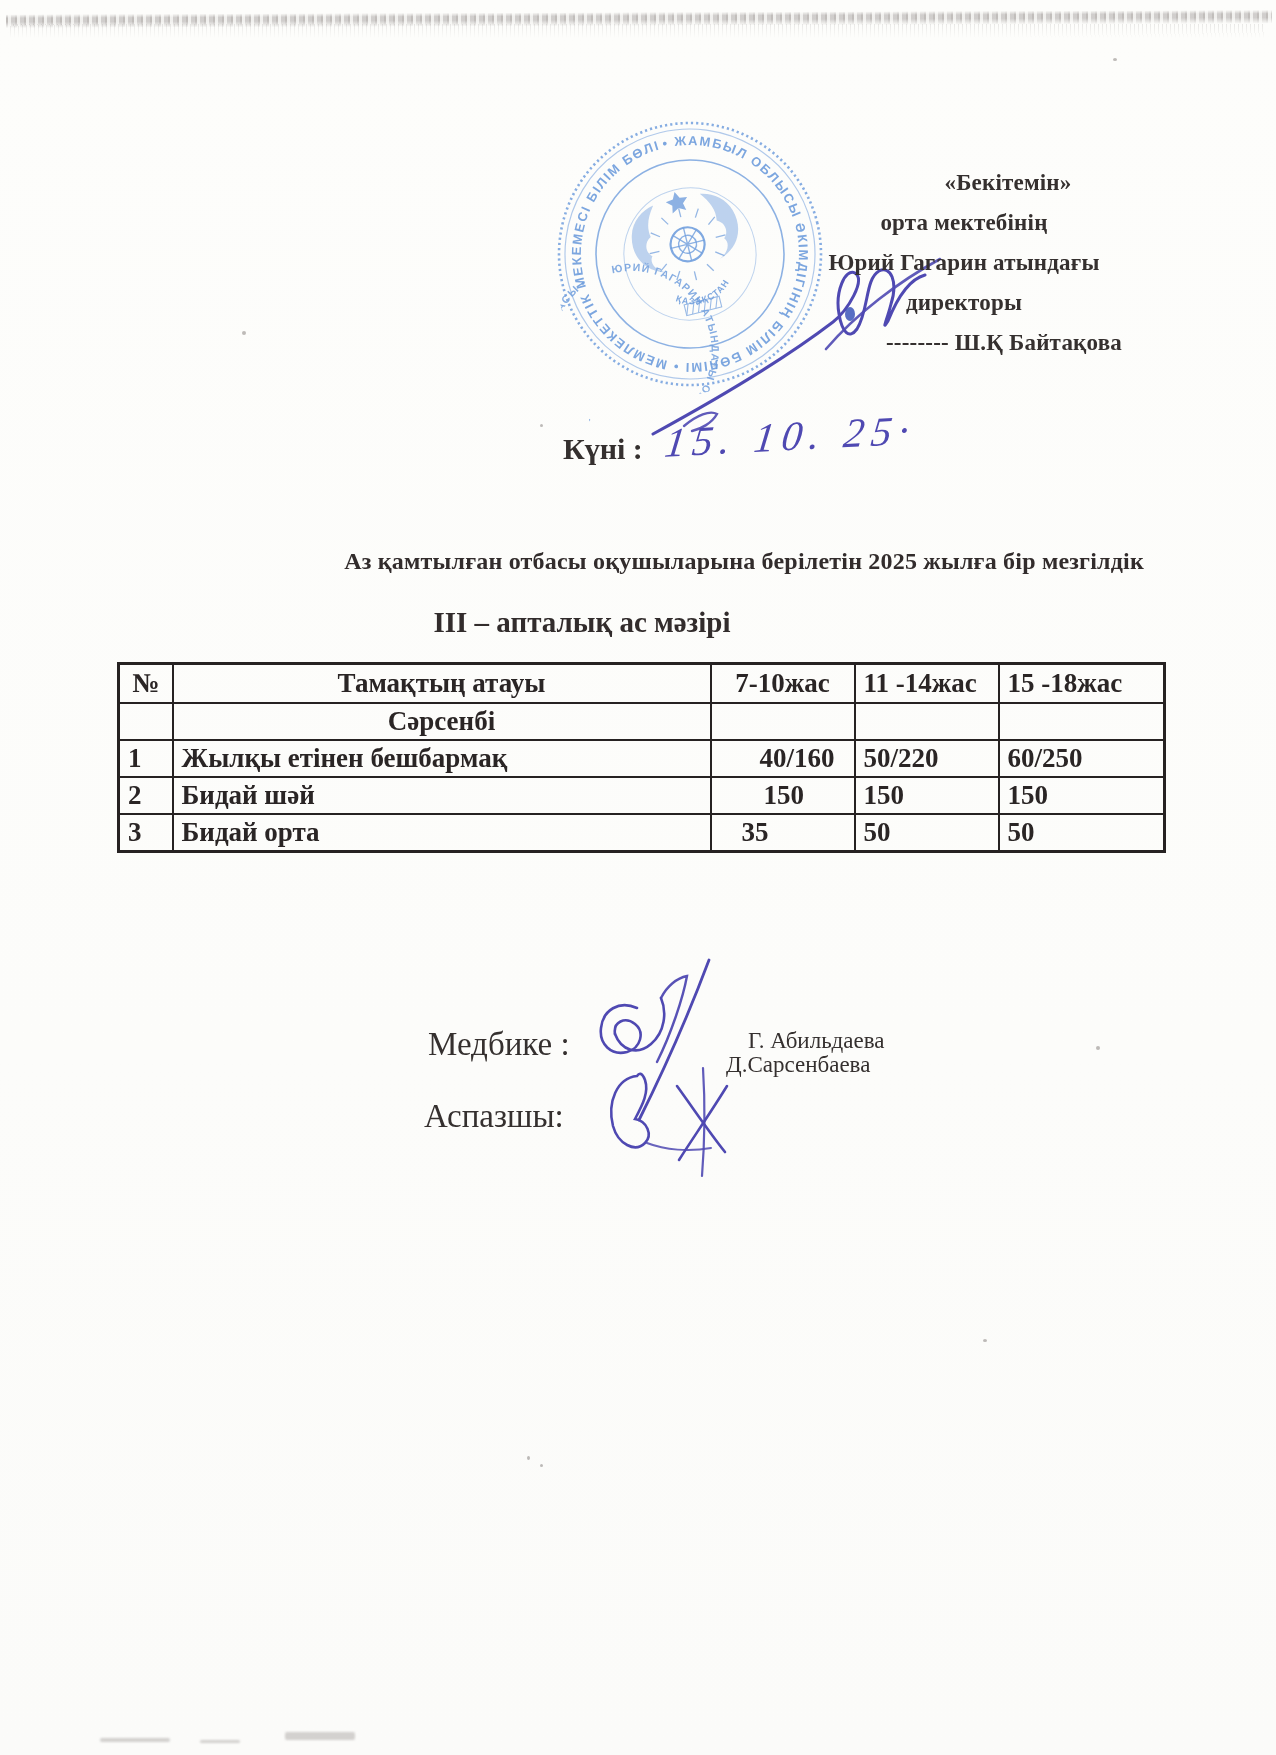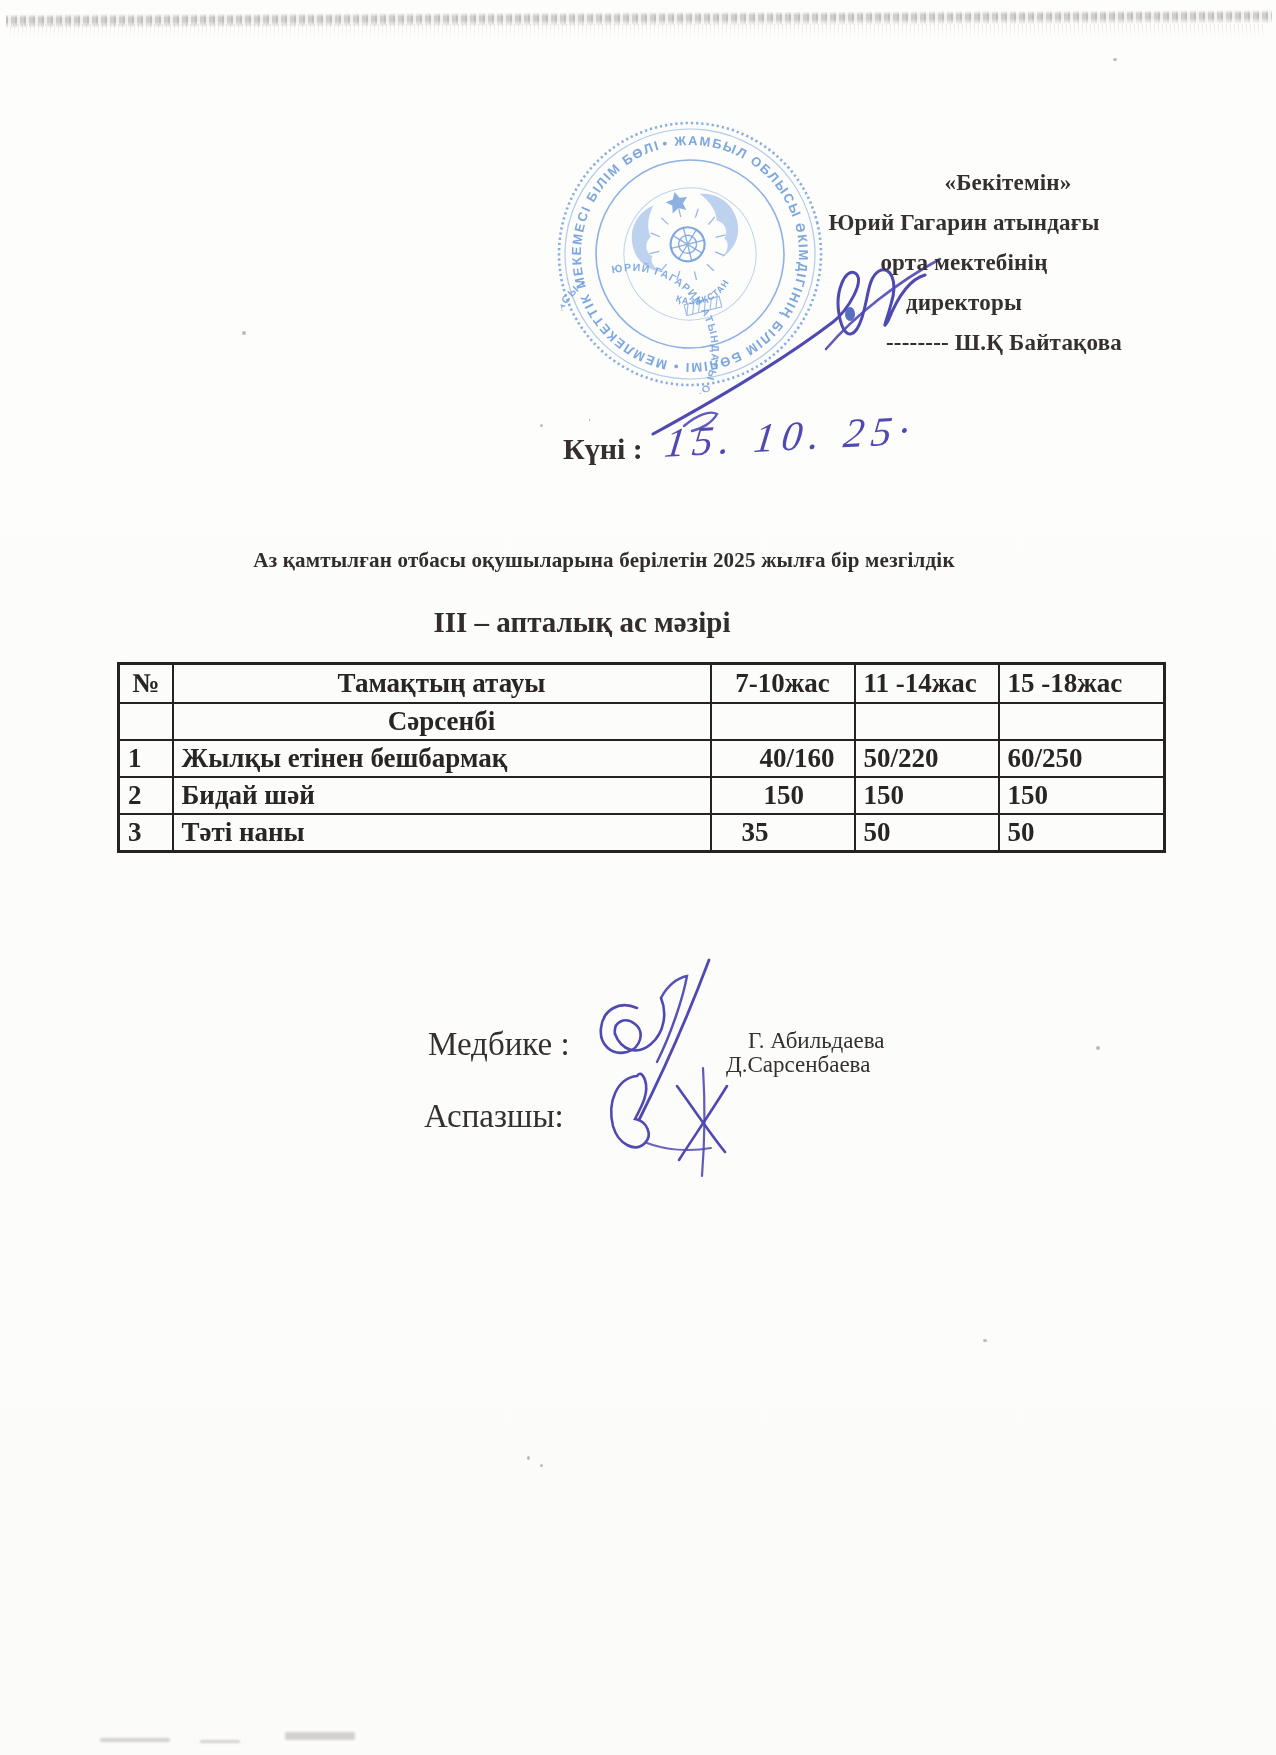--- a/index.html
+++ b/index.html
@@ -45,22 +45,22 @@
   
   .date-line{position:absolute;top:421px;left:563px;font-size:30px;font-weight:bold;color:#35302f;}
   .hand-date{
     display:inline-block;margin-left:22px;position:relative;top:-9px;
     font-size:41px;font-weight:400;font-style:italic;
     color:#4f49b2;letter-spacing:7px;
     transform:rotate(-3deg) skewX(-10deg);
   }
   
   .doc-title{
-    position:absolute;top:548px;left:64px;width:1080px;text-align:center;
-    font-size:21px;font-weight:bold;color:#322c2c;letter-spacing:.2px;white-space:nowrap;
+    position:absolute;top:548px;left:64px;width:1080px;text-align:right;
+    font-size:24px;font-weight:bold;color:#322c2c;letter-spacing:.2px;white-space:nowrap;
   }
   .doc-subtitle{
     position:absolute;top:606px;left:0px;width:1164px;text-align:center;
     font-size:29px;font-weight:bold;color:#322c2c;
   }
   
   .menu-table{
     position:absolute;left:117px;top:662px;width:1046px;
     border-collapse:collapse;border:3px solid #262222;
     font-size:27px;font-weight:bold;color:#2a2525;table-layout:fixed;
@@ -141,22 +141,22 @@
 
   <svg class="sig" style="left:598px;top:252px;width:380px;height:200px" viewBox="0 0 380 200">
     <path d="M55 182 C110 152 180 112 235 70 C250 58 268 28 257 21 C247 16 237 40 241 62 C244 80 251 88 259 77 C271 58 267 27 281 19 C293 13 300 30 293 52 C289 68 283 80 290 69 C300 44 312 27 327 23" stroke-width="3"></path>
     <path d="M228 97 C258 62 300 30 342 7" stroke-width="2.6" opacity=".9"></path>
     <path d="M86 174 C99 163 112 158 119 162 C114 171 103 177 94 179" stroke-width="2.4" opacity=".9"></path>
     <ellipse cx="252" cy="62" rx="5" ry="7" fill="#3b55b8" stroke="none" opacity=".85"></ellipse>
   </svg>
 
   <div class="approval">
     <div class="shift-a">«Бекітемін»</div>
+    <div>орта мектебінің</div>
     <div>Юрий Гагарин атындағы</div>
-    <div>орта мектебінің</div>
     <div>директоры</div>
     <div class="shift-b">-------- Ш.Қ Байтақова</div>
   </div>
 
   <div class="date-line">
     <span>Күні :</span><span class="hand-date">15. 10. 25·</span>
   </div>
 
   <div class="doc-title">Аз қамтылған отбасы оқушыларына берілетін 2025 жылға бір мезгілдік</div>
   <div class="doc-subtitle">III – апталық ас мәзірі</div>
@@ -193,21 +193,21 @@
     </tr>
     <tr>
       <td class="c-left pl-md">2</td>
       <td class="c-left pl-md">Бидай шәй</td>
       <td class="c-left" style="padding-left:52px">150</td>
       <td class="c-left pl-lg">150</td>
       <td class="c-left pl-lg">150</td>
     </tr>
     <tr>
       <td class="c-left pl-md">3</td>
-      <td class="c-left pl-md">Тәті наны</td>
+      <td class="c-left pl-md">Бидай орта</td>
       <td class="c-left" style="padding-left:30px">35</td>
       <td class="c-left pl-lg">50</td>
       <td class="c-left pl-lg">50</td>
     </tr>
   </tbody>
     </table>
 
   <div class="sig-label" style="left:428px;top:1026px">Медбике :</div>
   <div class="sig-name" style="left:748px;top:1028px">Г. Абильдаева</div>
   <div class="sig-label" style="left:424px;top:1098px">Аспазшы:</div>

